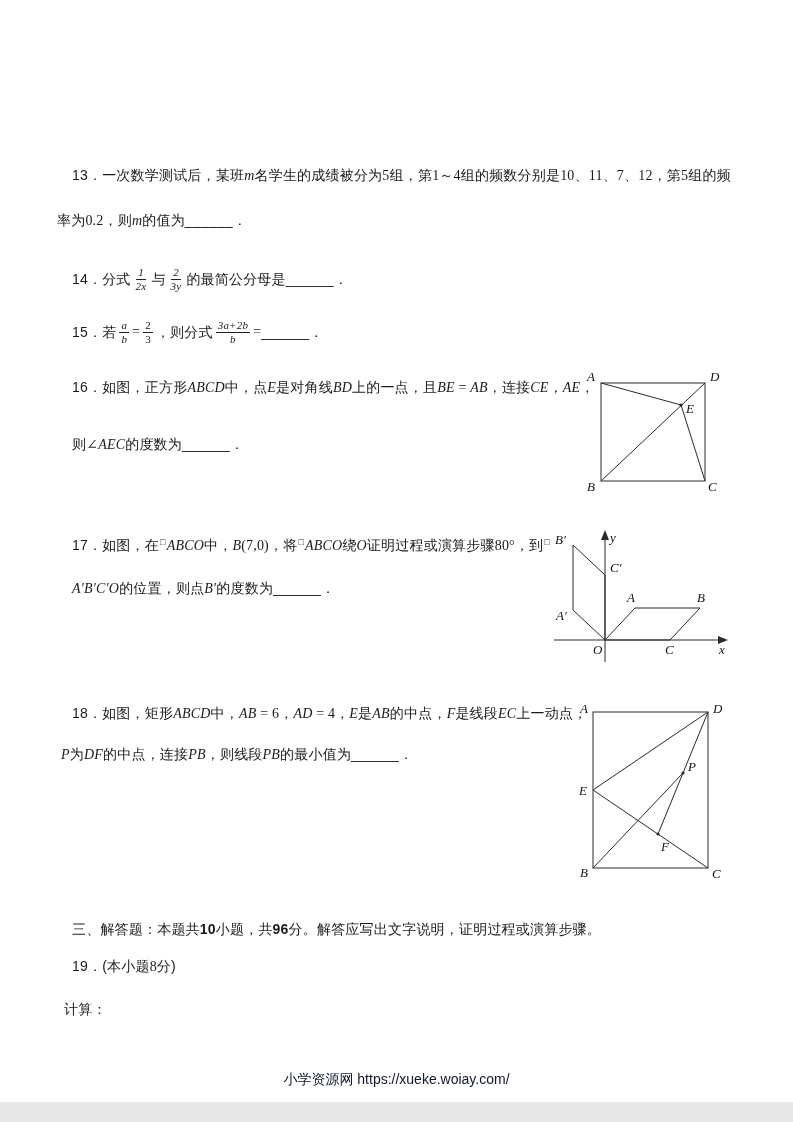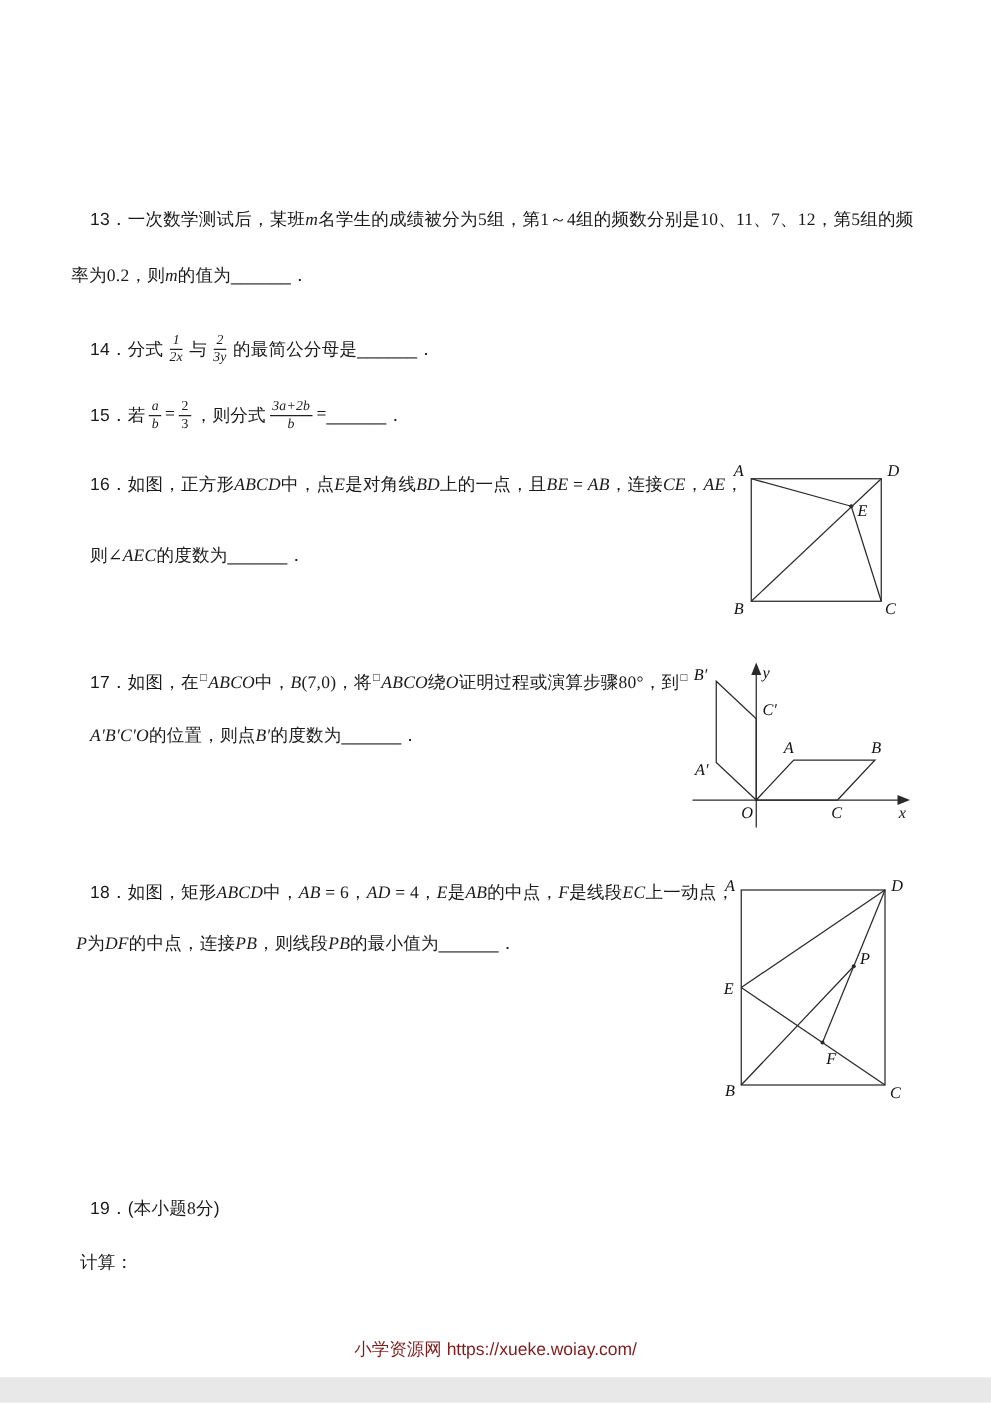--- a/index.html
+++ b/index.html
@@ -33,21 +33,21 @@
   .frac .fnum{border-bottom:1px solid #222;padding:0 2px;}
   .frac .fden{padding:0 2px;}
   .figure{position:absolute;}
   .figure svg{display:block;}
   .figlabel{
     font-family:"Liberation Serif","DejaVu Serif",serif;
     font-style:italic;font-size:13px;fill:#111;
   }
   .footer{
     position:absolute;left:0;top:1071px;width:100%;
-    text-align:center;font-size:14px;color:#7f1d1d;
+    text-align:center;font-size:14px;color:#0f172a;
   }
   .stroke{stroke:#2a2a2a;stroke-width:1;fill:none;}
   .dot{fill:#2a2a2a;}
   .arrow{fill:#2a2a2a;}
 </style>
 </head>
 <body>
 
 <div class="page">
 
@@ -147,19 +147,20 @@
       <text class="figlabel" x="4" y="13">A</text>
       <text class="figlabel" x="137" y="13">D</text>
       <text class="figlabel" x="4" y="177">B</text>
       <text class="figlabel" x="136" y="178">C</text>
       <text class="figlabel" x="3" y="95">E</text>
       <text class="figlabel" x="85" y="151">F</text>
       <text class="figlabel" x="112" y="71">P</text>
     </svg>
   </div>
 
+  <div class="line" style="left:72px;top:919px;"><span>三、解答题：本题共</span><span class="bold">10</span><span>小题，共</span><span class="bold">96</span><span>分。解答应写出文字说明，证明过程或演算步骤。</span></div>
 
   <div class="line" style="left:72px;top:956px;"><span>19．(本小题</span><span class="rm">8</span><span>分)</span></div>
   <div class="line" style="left:64px;top:999px;"><span>计算：</span></div>
 
   <div class="footer">小学资源网 https://xueke.woiay.com/</div>
 
 </div>
 
 </body></html>

